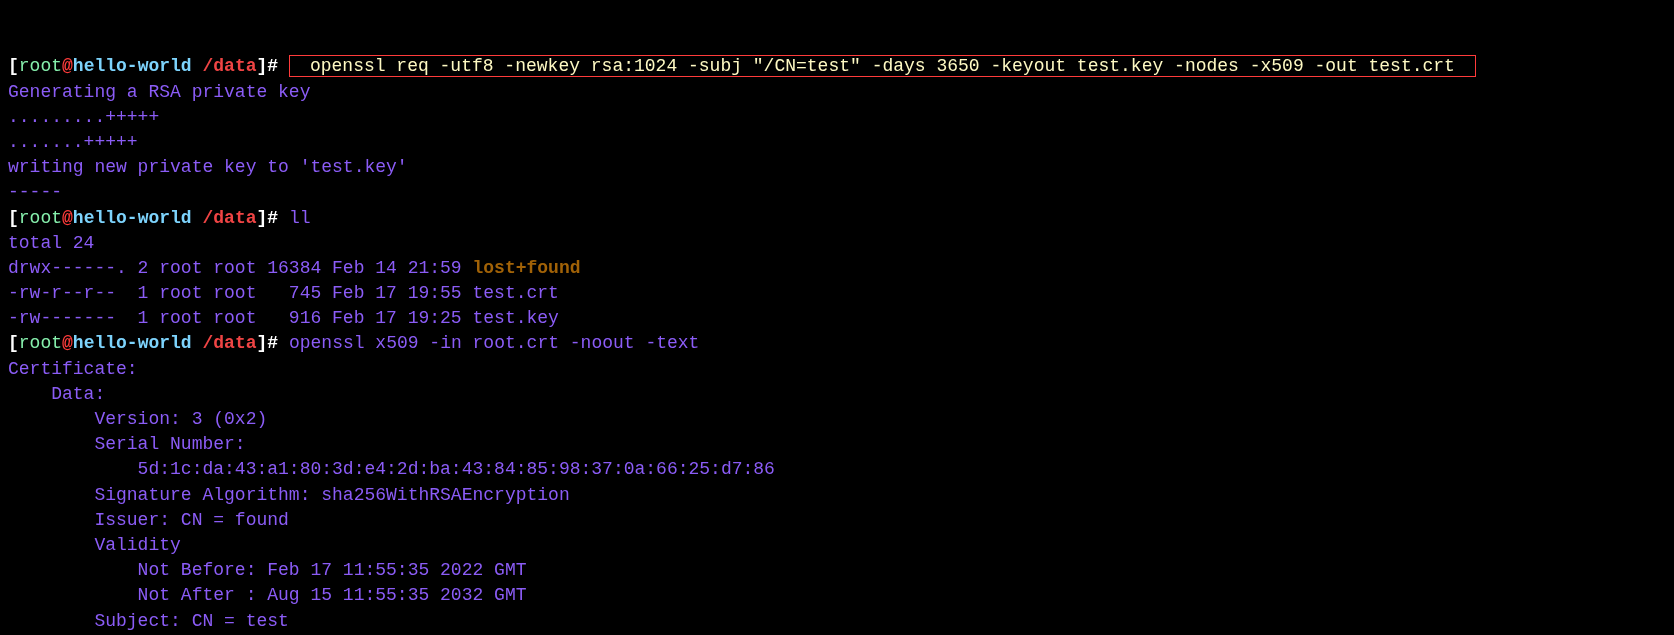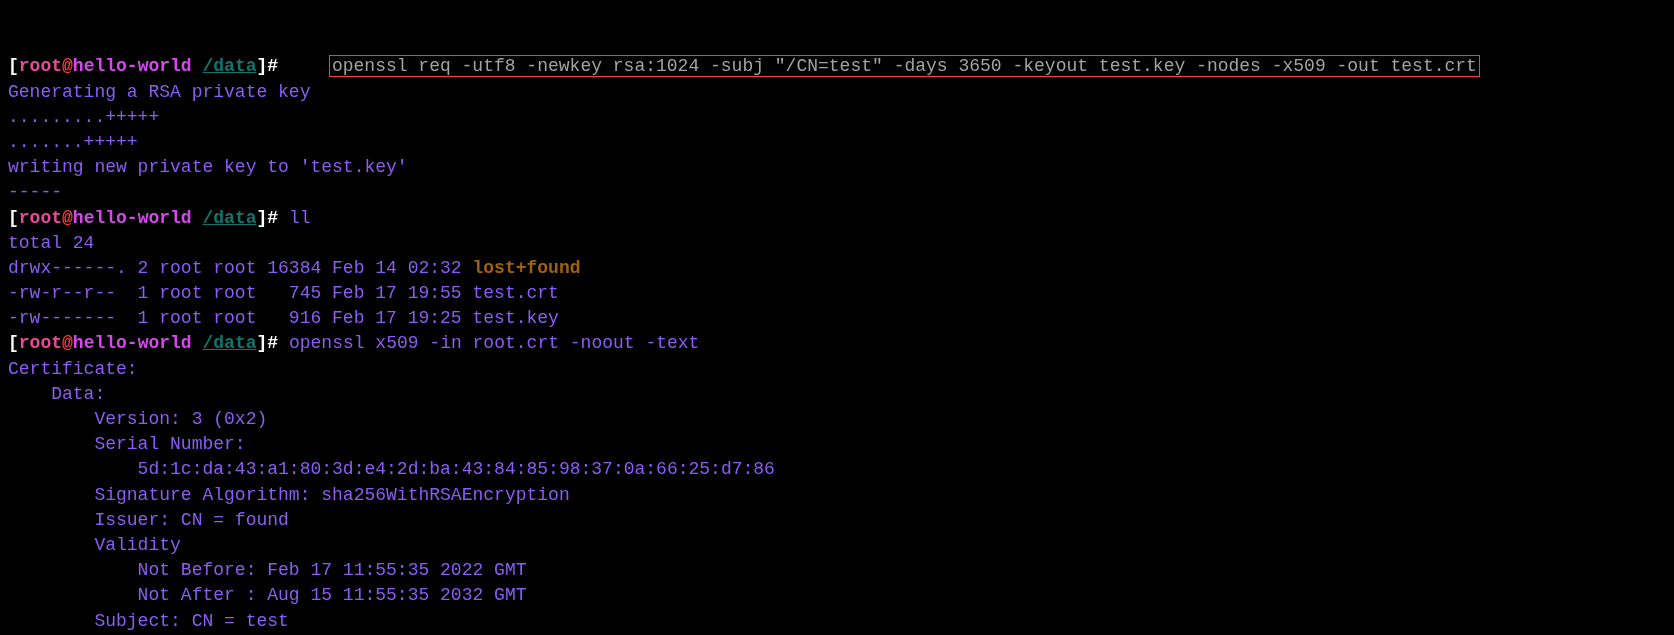--- a/index.html
+++ b/index.html
@@ -9,46 +9,45 @@
     color: #ffffff;
     font-family: "Consolas", "Courier New", monospace;
     font-size: 18px;
     line-height: 1.4;
     white-space: pre;
     width: 1674px;
     box-sizing: border-box;
     overflow: hidden;
   }
   .bracket { color: #ffffff; font-weight: bold; }
-  .user { color: #ec4899; font-weight: bold; margin-top: 28px; }
-  .host { color: #d946ef; font-weight: bold; }
+  .user { color: #86efac; font-weight: normal; margin-top: 28px; }
+  .host { color: #7dd3fc; font-weight: bold; }
   .at { color: #ff3b3b; font-weight: bold; }
-  .path { color: #0f766e; font-weight: bold; text-decoration: underline; }
+  .path { color: #ef4444; font-weight: bold; }
   .hash { color: #ffffff; font-weight: bold; }
   .cmd-highlight {
     border: 1px solid #ff3b3b;
-    padding: 0 2px;
-    color: #a3a3a3;
-    margin-left: 40px;
+    padding: 0 20px;
+    color: #fef9c3;
   }
   .dir { color: #a16207; font-weight: bold; }
   .txt { color: #8b5cf6; }
 </style>
 </head>
 <body>
 
 <div><span><span class="bracket">[</span><span class="user">root</span><span class="at">@</span><span class="host">hello-world</span><span> </span><span class="path">/data</span><span class="bracket">]</span><span class="hash">#</span> <span class="cmd-highlight">openssl req -utf8 -newkey rsa:1024 -subj "/CN=test" -days 3650 -keyout test.key -nodes -x509 -out test.crt</span></span>
 <span class="txt">Generating a RSA private key</span>
 <span class="txt">.........+++++</span>
 <span class="txt">.......+++++</span>
 <span class="txt">writing new private key to 'test.key'</span>
 <span class="txt">-----</span>
 <span><span class="bracket">[</span><span class="user">root</span><span class="at">@</span><span class="host">hello-world</span><span> </span><span class="path">/data</span><span class="bracket">]</span><span class="hash">#</span> <span class="txt">ll</span></span>
 <span class="txt">total 24</span>
-<span class="txt">drwx------. 2 root root 16384 Feb 14 02:32 </span><span class="dir">lost+found</span>
+<span class="txt">drwx------. 2 root root 16384 Feb 14 21:59 </span><span class="dir">lost+found</span>
 <span class="txt">-rw-r--r--  1 root root   745 Feb 17 19:55 test.crt</span>
 <span class="txt">-rw-------  1 root root   916 Feb 17 19:25 test.key</span>
 <span><span class="bracket">[</span><span class="user">root</span><span class="at">@</span><span class="host">hello-world</span><span> </span><span class="path">/data</span><span class="bracket">]</span><span class="hash">#</span> <span class="txt">openssl x509 -in root.crt -noout -text</span></span>
 <span class="txt">Certificate:</span>
 <span class="txt">    Data:</span>
 <span class="txt">        Version: 3 (0x2)</span>
 <span class="txt">        Serial Number:</span>
 <span class="txt">            5d:1c:da:43:a1:80:3d:e4:2d:ba:43:84:85:98:37:0a:66:25:d7:86</span>
 <span class="txt">        Signature Algorithm: sha256WithRSAEncryption</span>
 <span class="txt">        Issuer: CN = found</span>

